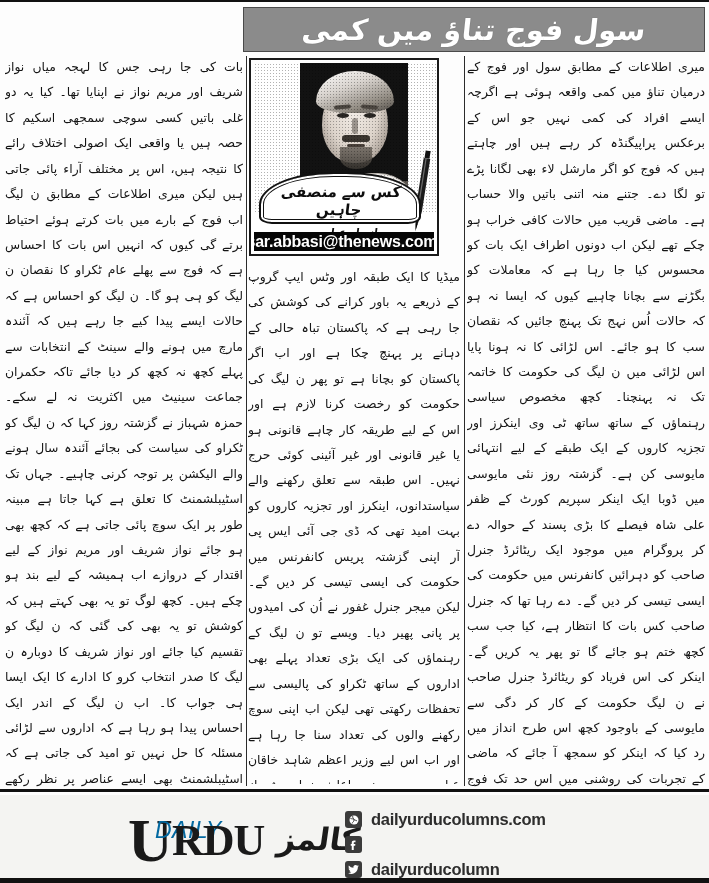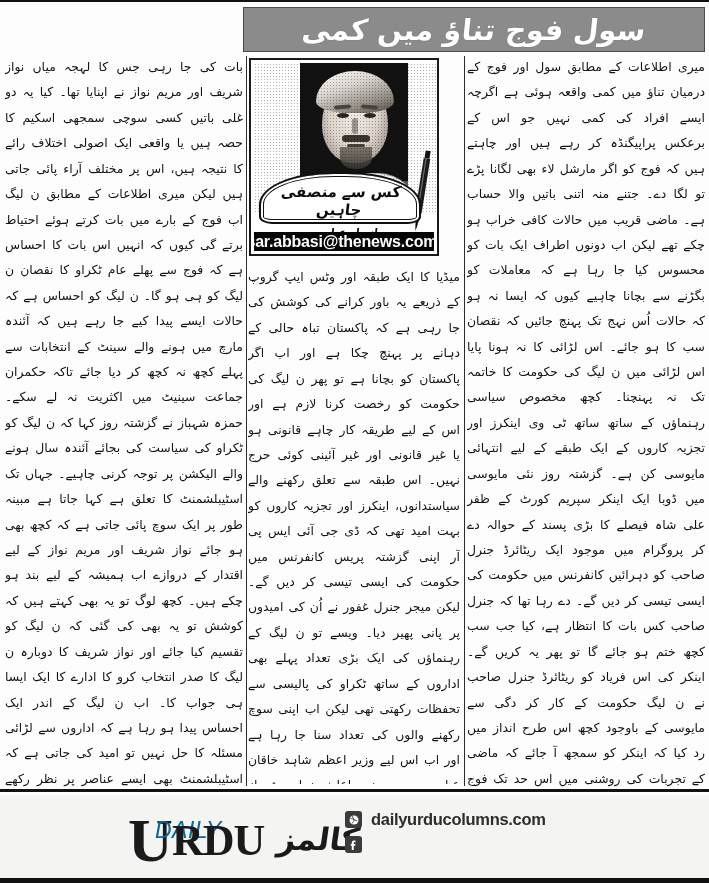--- a/index.html
+++ b/index.html
@@ -327,17 +327,25 @@
       </div>
 
       <div class="social-row">
         <span class="social-ic">
           <svg width="12" height="12" viewBox="0 0 24 24">
             <path d="M15 3h-3c-2.8 0-4.5 1.8-4.5 4.6V10H5.5v3.6h2V22h4v-8.4h2.8l.5-3.6h-3.3V8c0-1 .3-1.6 1.6-1.6H15V3z" fill="#fff"></path>
           </svg>
         </span>
       </div>
 
+      <div class="social-row">
+        <span class="social-ic">
+          <svg width="13" height="13" viewBox="0 0 24 24">
+            <path d="M22 5.9c-.7.3-1.5.5-2.4.6.9-.5 1.5-1.3 1.8-2.3-.8.5-1.7.8-2.6 1a4.1 4.1 0 0 0-7 3.7A11.6 11.6 0 0 1 3.4 4.6a4.1 4.1 0 0 0 1.3 5.5c-.7 0-1.3-.2-1.9-.5a4.1 4.1 0 0 0 3.3 4 4.2 4.2 0 0 1-1.9.1 4.1 4.1 0 0 0 3.8 2.9A8.3 8.3 0 0 1 2 18.3a11.7 11.7 0 0 0 6.3 1.8c7.5 0 11.7-6.3 11.7-11.7v-.5c.8-.6 1.5-1.3 2-2z" fill="#fff"></path>
+          </svg>
+        </span>
+        <span class="social-label">dailyurducolumn</span>
+      </div>
 
     </div>
   </div>
 
 </div>
 
 </body></html>

